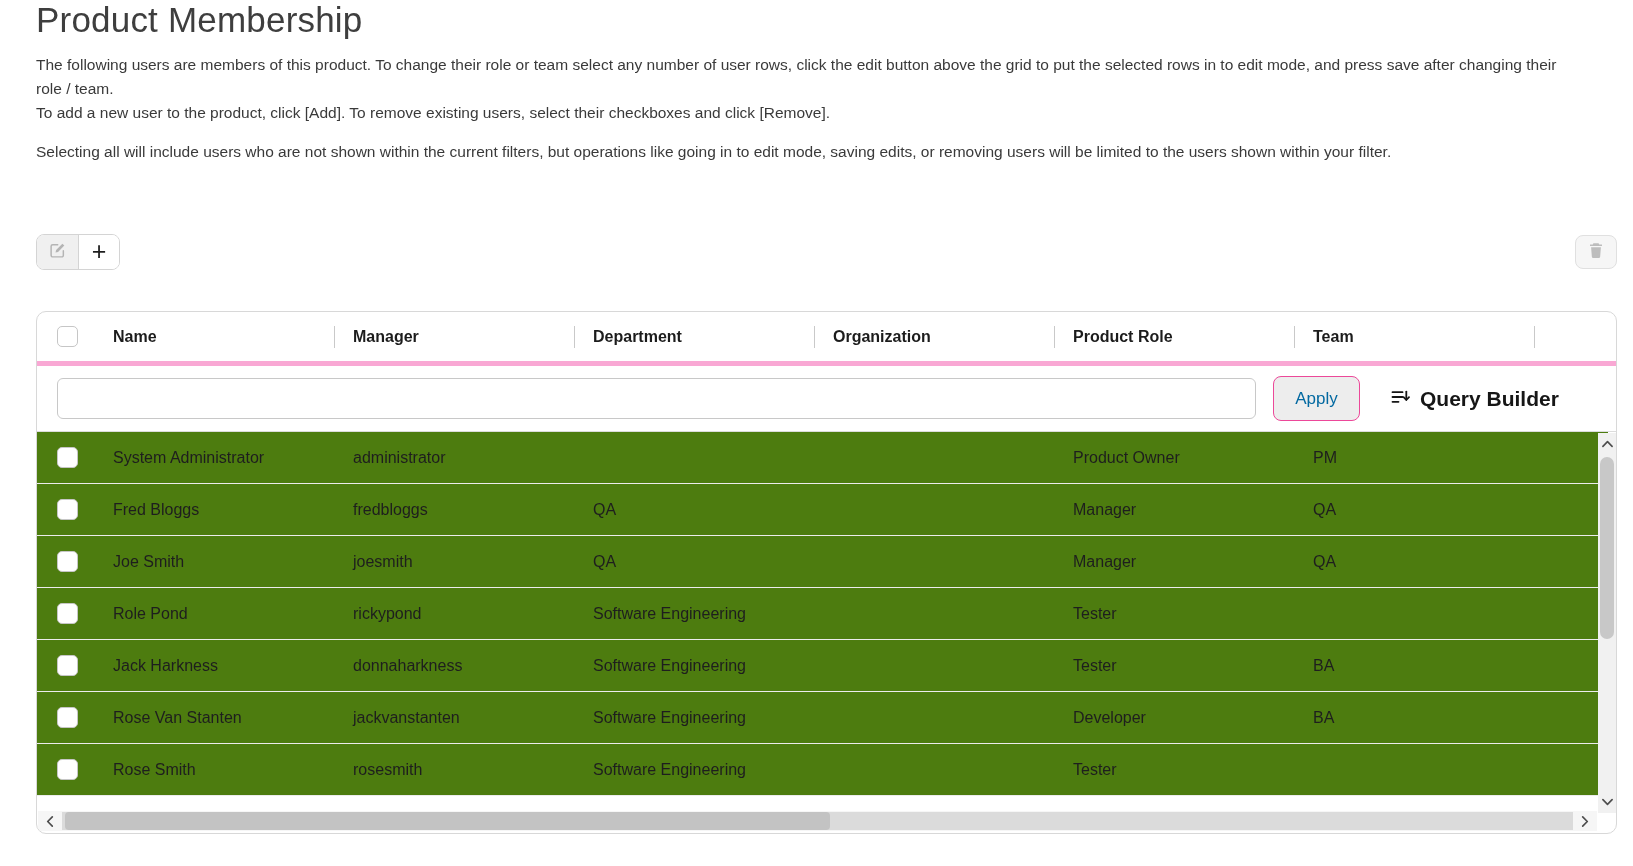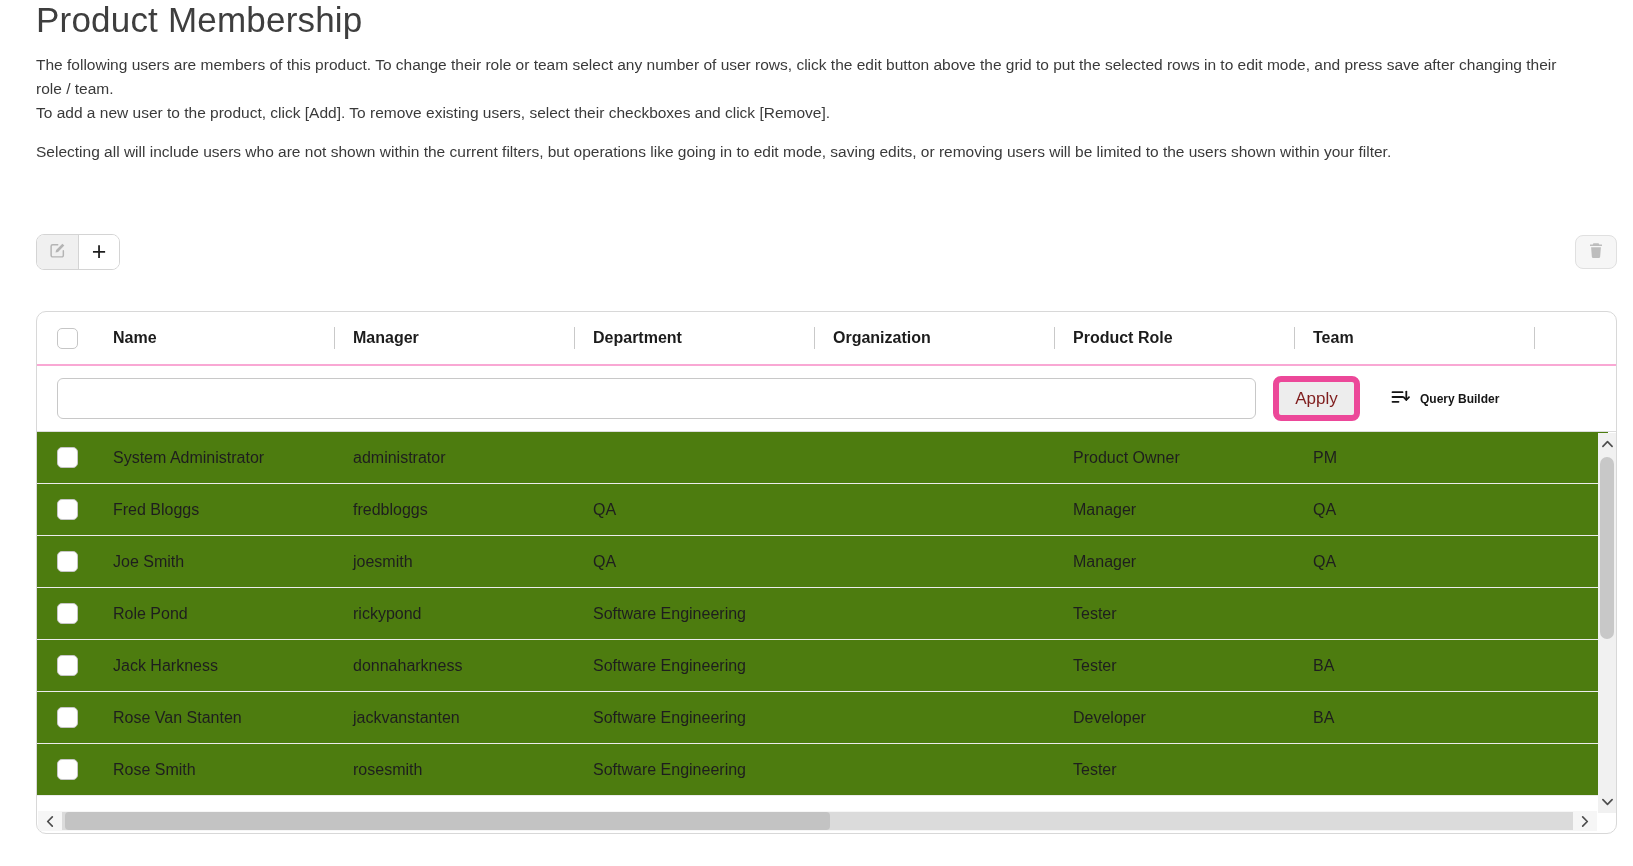--- a/index.html
+++ b/index.html
@@ -19,39 +19,39 @@
   .tbtn { width:41px; height:34px; display:flex; align-items:center; justify-content:center; background:#fff; cursor:pointer; }
   .tbtn.disabled { background:#f0f0f0; cursor:default; }
   .tbtn + .tbtn { border-left:1px solid #d4d4d4; }
   .plus-glyph { font-size:25px; font-weight:400; color:#1d1d1d; line-height:1; margin-top:-2px; }
   .trash-btn { width:42px; height:34px; border:1px solid #e0e0e0; border-radius:8px; background:#f6f6f6;
     display:flex; align-items:center; justify-content:center; }
 
   
   .grid { margin-top:41px; width:1581px; height:523px; border:1px solid #d8d8d8; border-radius:10px;
     position:relative; overflow:hidden; background:#fff; }
-  .header-row { height:54px; display:flex; align-items:center; border-bottom:2px solid #f9a8d4; }
+  .header-row { height:54px; display:flex; align-items:center; border-bottom:5px solid #f9a8d4; }
   .cbwrap { width:76px; padding-left:20px; display:flex; align-items:center; flex:0 0 76px; }
   .checkbox { width:21px; height:21px; border:1.5px solid #c6c6c6; border-radius:5px; background:#fff; display:inline-block; }
   .hcell { position:relative; display:flex; align-items:center; height:100%; padding-left:19px; flex:0 0 auto; }
   .hcell.col0 { padding-left:0; }
   .col0 { width:221px; } .col1,.col2,.col3,.col4,.col5 { width:240px; }
   .hlabel { font-size:16px; font-weight:600; color:#1c1c1c; }
   .hsep, .hsep-tail { width:1px; height:22px; background:#c9c9c9; }
   .hsep { position:absolute; left:0; top:50%; transform:translateY(-50%); }
   .hsep-tail { flex:0 0 1px; }
 
   
   .filter-row { height:66px; display:flex; align-items:center; border-bottom:1px solid #dcdcdc; padding-left:20px; }
   .filter-input { width:1199px; height:41px; border:1px solid #c8c8c8; border-radius:6px; padding:0 12px;
     font-size:15px; font-family:"Liberation Sans", sans-serif; color:#333; outline:none; background:#fff; }
-  .apply-btn { margin-left:17px; width:87px; height:45px; background:#ededed; border:6px solid #ec4899;
-    border-radius:8px; font-size:17px; color:#7f1d1d; font-family:"Liberation Sans", sans-serif; }
+  .apply-btn { margin-left:17px; width:87px; height:45px; background:#ededed; border:1px solid #ec4899;
+    border-radius:8px; font-size:17px; color:#0369a1; font-family:"Liberation Sans", sans-serif; }
   .qb { margin-left:30px; display:flex; align-items:center; gap:10px; cursor:pointer; }
-  .qb-label { font-size:12px; font-weight:600; color:#161616; }
+  .qb-label { font-size:21px; font-weight:600; color:#161616; }
 
   
   .grid-body { }
   .grid-row { height:52px; display:flex; align-items:center; border-bottom:1px solid #ececec; margin-right:8px; background:#4d7c0f; }
   .cell { padding-left:19px; font-size:16px; color:#1e1e1e; flex:0 0 auto; white-space:nowrap; overflow:hidden; }
   .cell.col0 { padding-left:0; }
 
   
   .vscroll { position:absolute; right:0; top:121px; width:18px; height:380px; background:#f1f1f1; }
   .varrow { position:absolute; left:0; width:18px; height:18px; display:flex; align-items:center; justify-content:center; }

